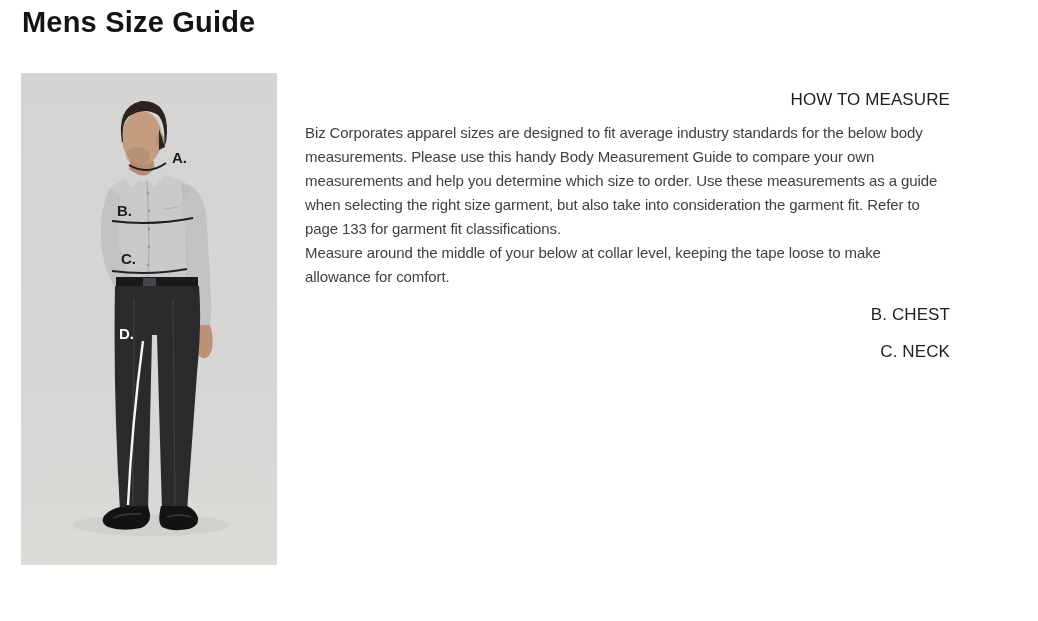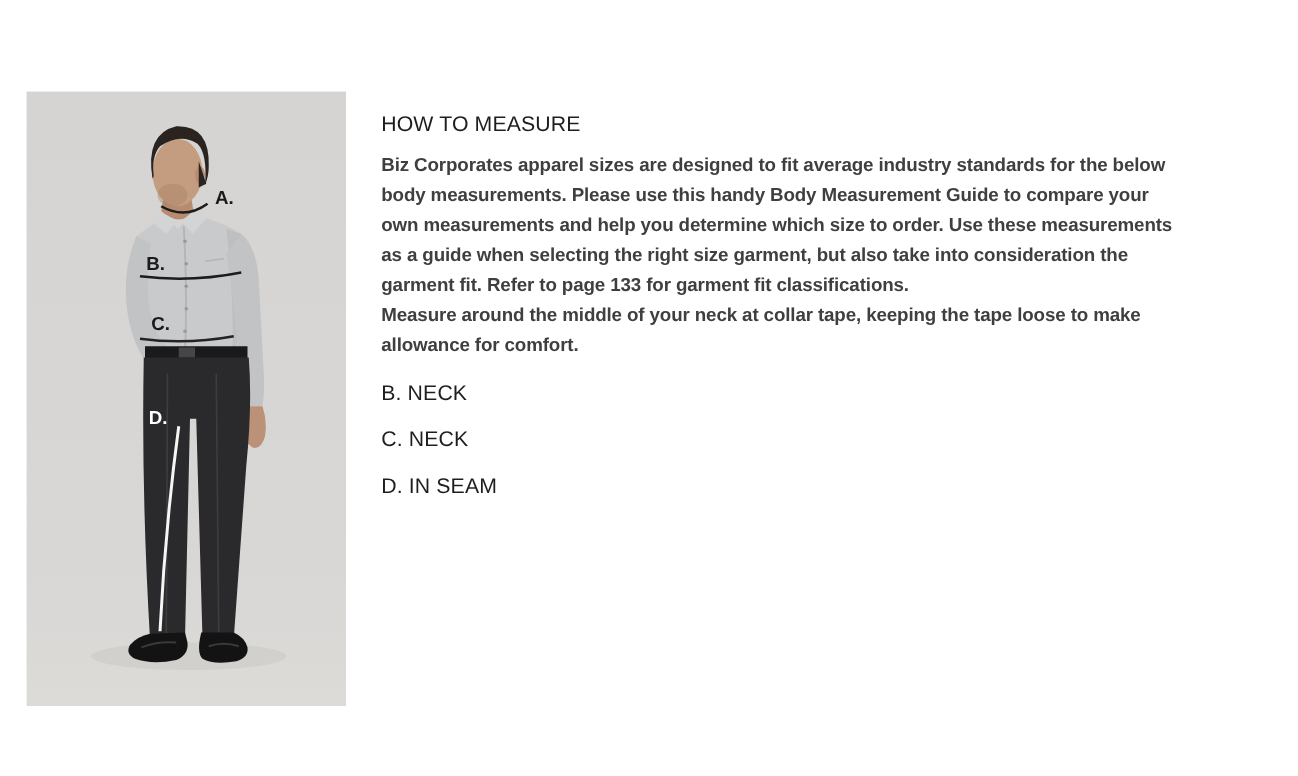--- a/index.html
+++ b/index.html
@@ -39,41 +39,43 @@
     margin-left: 28px;
     width: 645px;
   }
   .section h3 {
     font-size: 17px;
     line-height: 22px;
     font-weight: 400;
     color: #1e1e1e;
     margin: 15px 0 10px 0;
     letter-spacing: 0.1px;
+    text-align: right;
   }
   .section:first-child h3 { margin-top: 16px; }
   .section p {
     font-size: 15px;
     line-height: 24px;
-    font-weight: 700;
+    font-weight: 400;
     color: #3f3f3f;
     margin: 0;
     letter-spacing: -0.1px;
   }
   .marker-label {
     font-family: "Liberation Sans", sans-serif;
     font-size: 15px;
     font-weight: 700;
   }
 </style>
 </head>
 <body>
 
 <div class="page">
 
+  <h1 class="page-title">Mens Size Guide</h1>
 
   <div class="content">
 
     <div class="photo-wrap">
       <svg viewBox="0 0 256 492" width="256" height="492">
         <defs>
           <linearGradient id="bgGrad" x1="0" y1="0" x2="0" y2="1">
             <stop offset="0" stop-color="#d5d4d2"></stop>
             <stop offset="0.78" stop-color="#d8d7d5"></stop>
             <stop offset="1" stop-color="#dcdbd8"></stop>
@@ -148,30 +150,29 @@
     </div>
 
     <div class="text-col">
 
       <div class="section">
         <h3>HOW TO MEASURE</h3>
         <p>Biz Corporates apparel sizes are designed to fit average industry standards for the below body measurements. Please use this handy Body Measurement Guide to compare your own measurements and help you determine which size to order. Use these measurements as a guide when selecting the right size garment, but also take into consideration the garment fit. Refer to page 133 for garment fit classifications.</p>
       </div>
 
       <div class="section">
-        <p>Measure around the middle of your neck at collar tape, keeping the tape loose to make allowance for comfort.</p>
+        <p>Measure around the middle of your below at collar level, keeping the tape loose to make allowance for comfort.</p>
       </div>
 
       <div class="section">
-        <h3>B. NECK</h3>
+        <h3>B. CHEST</h3>
       </div>
 
       <div class="section">
         <h3>C. NECK</h3>
       </div>
 
       <div class="section">
-        <h3>D. IN SEAM</h3>
       </div>
 
     </div>
   </div>
 </div>
 
 </body></html>

